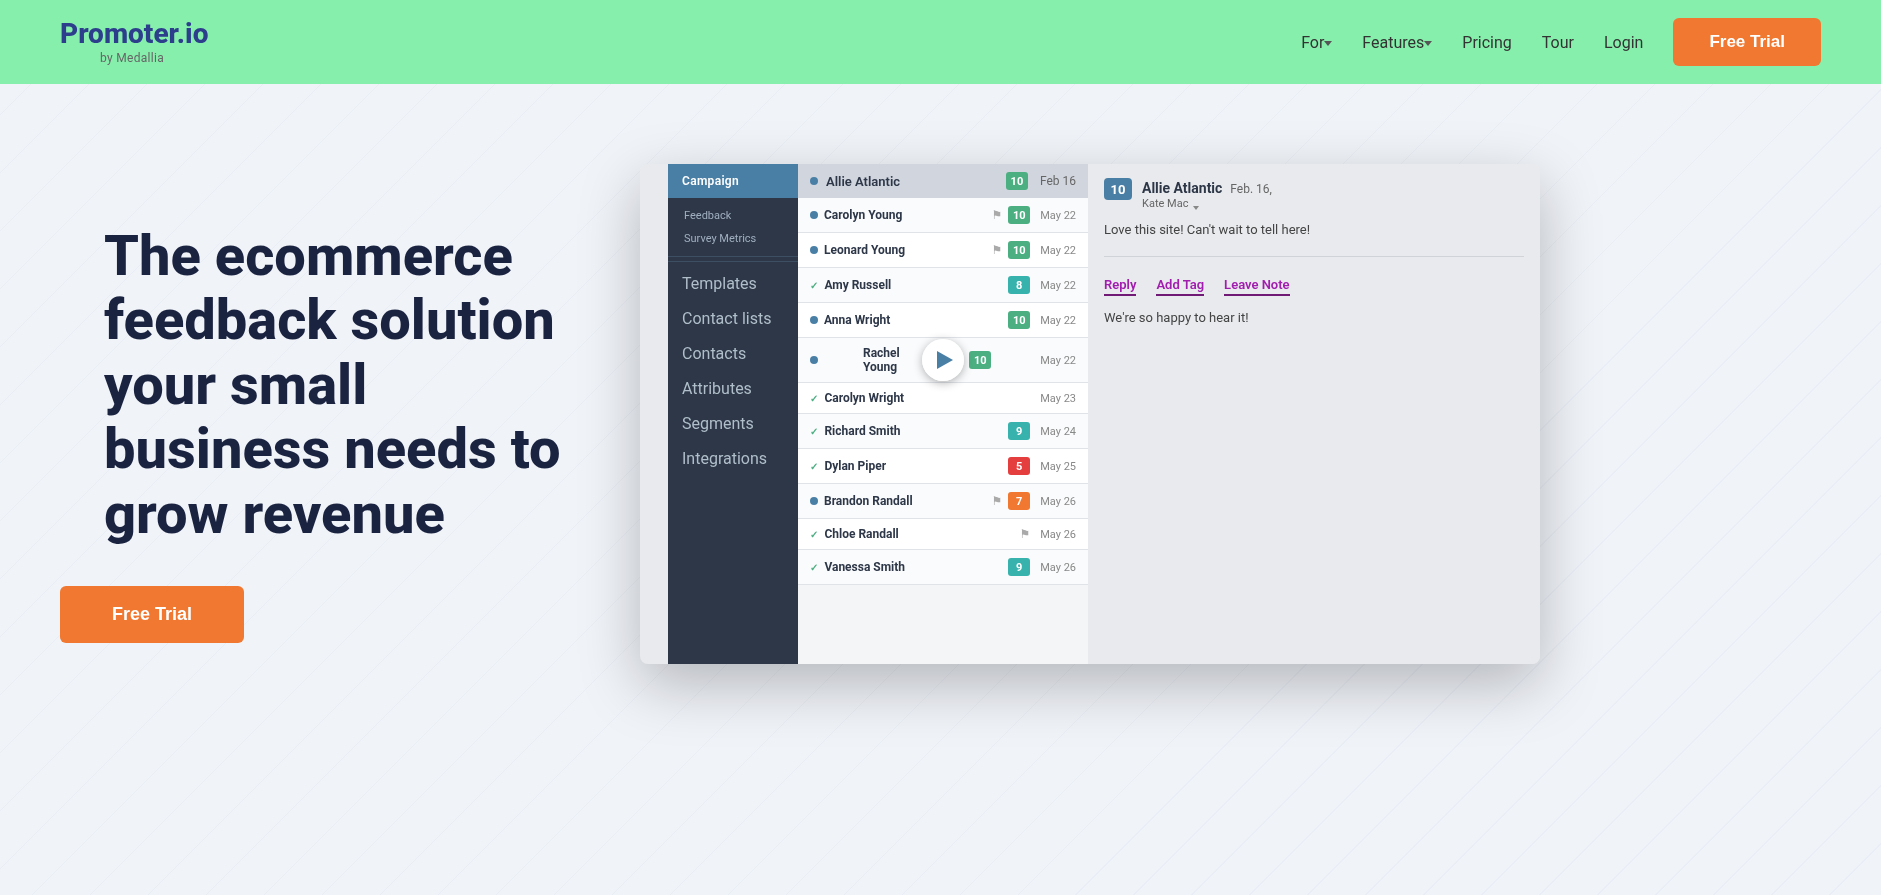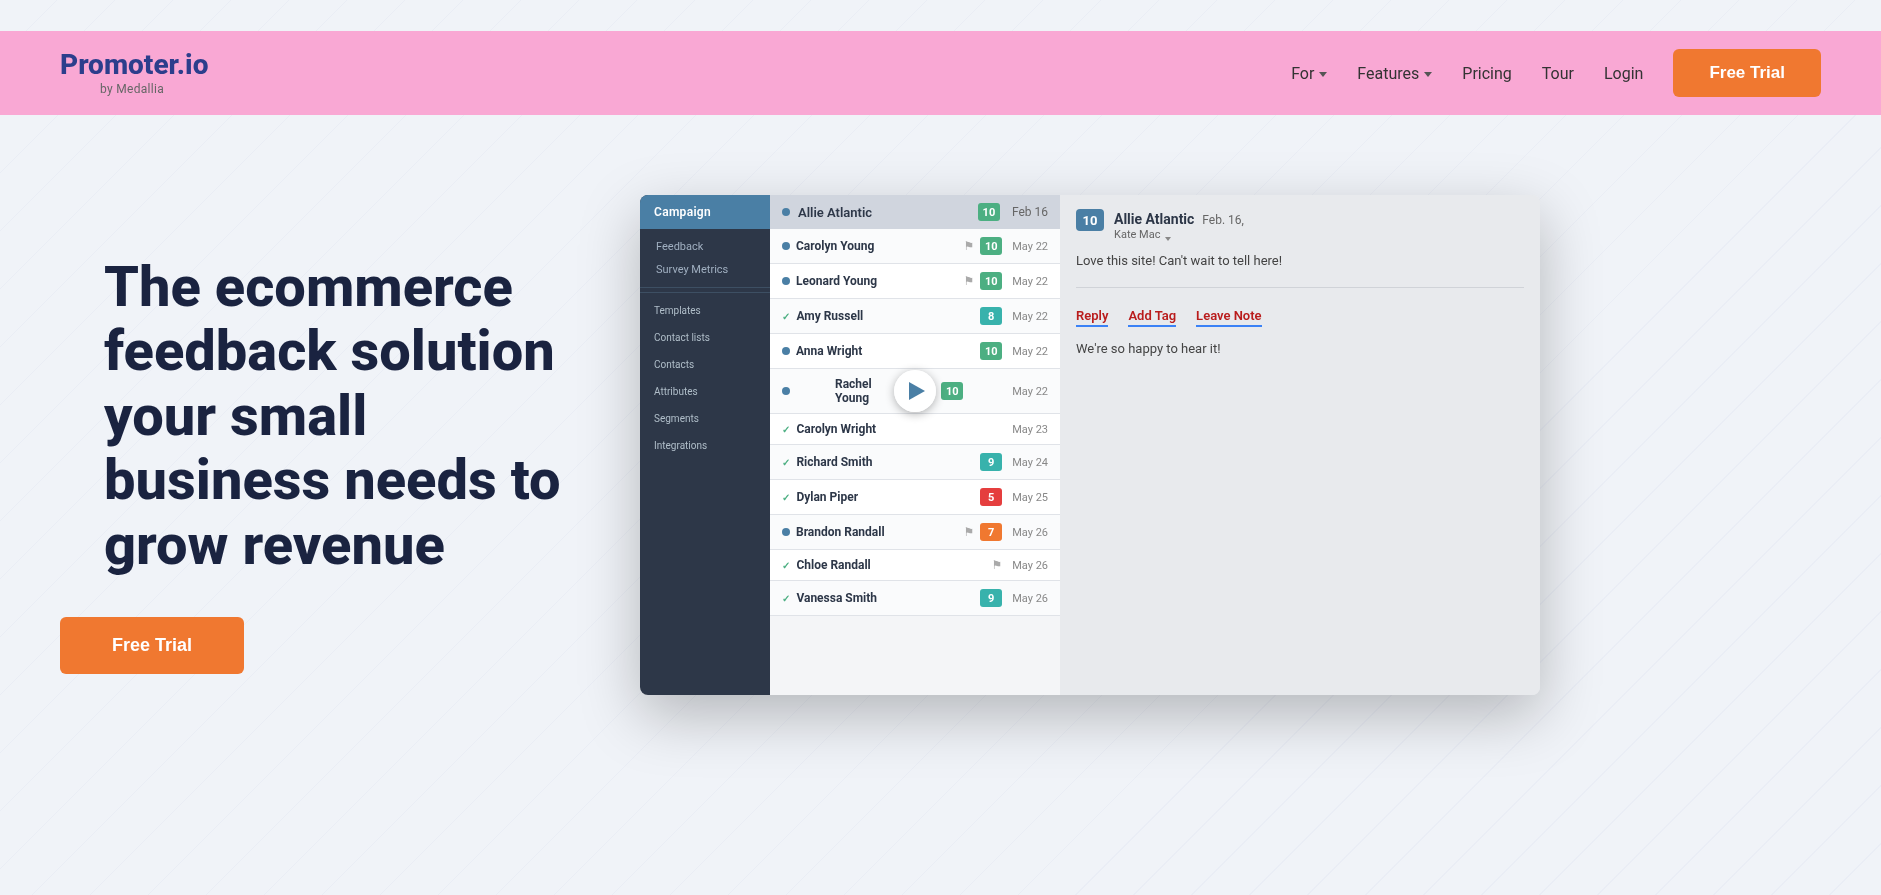--- a/index.html
+++ b/index.html
@@ -27,22 +27,21 @@
     }
 
     
     .header {
       position: relative;
       z-index: 10;
       display: flex;
       align-items: center;
       justify-content: space-between;
       padding: 18px 60px;
-      background: #f9a8d4;
-      margin-top: 31px;
+      background: #86efac;
     }
 
     .logo-area {
       display: flex;
       flex-direction: column;
       align-items: flex-start;
     }
 
     .logo-text {
       font-size: 28px;
@@ -61,21 +60,20 @@
 
     .nav {
       display: flex;
       align-items: center;
       gap: 30px;
     }
 
     .nav-item {
       display: flex;
       align-items: center;
-      gap: 5px;
       font-size: 16px;
       color: #333;
       cursor: pointer;
       font-weight: 400;
       white-space: nowrap;
     }
 
     .nav-chevron {
       display: inline-block;
       width: 0; height: 0;
@@ -144,20 +142,21 @@
 
     .app-screenshot {
       width: 100%;
       max-width: 900px;
       background: #e8eaed;
       border-radius: 8px;
       overflow: hidden;
       display: flex;
       box-shadow: 0 20px 60px rgba(0,0,0,0.25);
       min-height: 500px;
+      padding-left: 28px;
     }
 
     
     .app-sidebar {
       width: 130px;
       background: #2d3748;
       display: flex;
       flex-direction: column;
       padding: 0;
       flex-shrink: 0;
@@ -185,21 +184,21 @@
     }
 
     .sidebar-divider {
       height: 1px;
       background: #3d4f63;
       margin: 4px 0;
     }
 
     .sidebar-main-item {
       color: #b0bec9;
-      font-size: 10px;
+      font-size: 16px;
       padding: 8px 14px;
       cursor: pointer;
     }
 
     
     .app-list-panel {
       width: 290px;
       background: #f4f5f7;
       flex-shrink: 0;
       overflow: hidden;
@@ -384,23 +383,23 @@
 
     .detail-actions {
       display: flex;
       gap: 20px;
       margin-bottom: 14px;
     }
 
     .detail-action {
       font-size: 13px;
       font-weight: 600;
-      color: #b91c1c;
+      color: #a21caf;
       cursor: pointer;
-      border-bottom: 2px solid #3b82f6;
+      border-bottom: 2px solid #701a75;
       padding-bottom: 2px;
     }
 
     .detail-response {
       font-size: 13px;
       color: #444;
     }
   </style>
 </head>
 <body>

